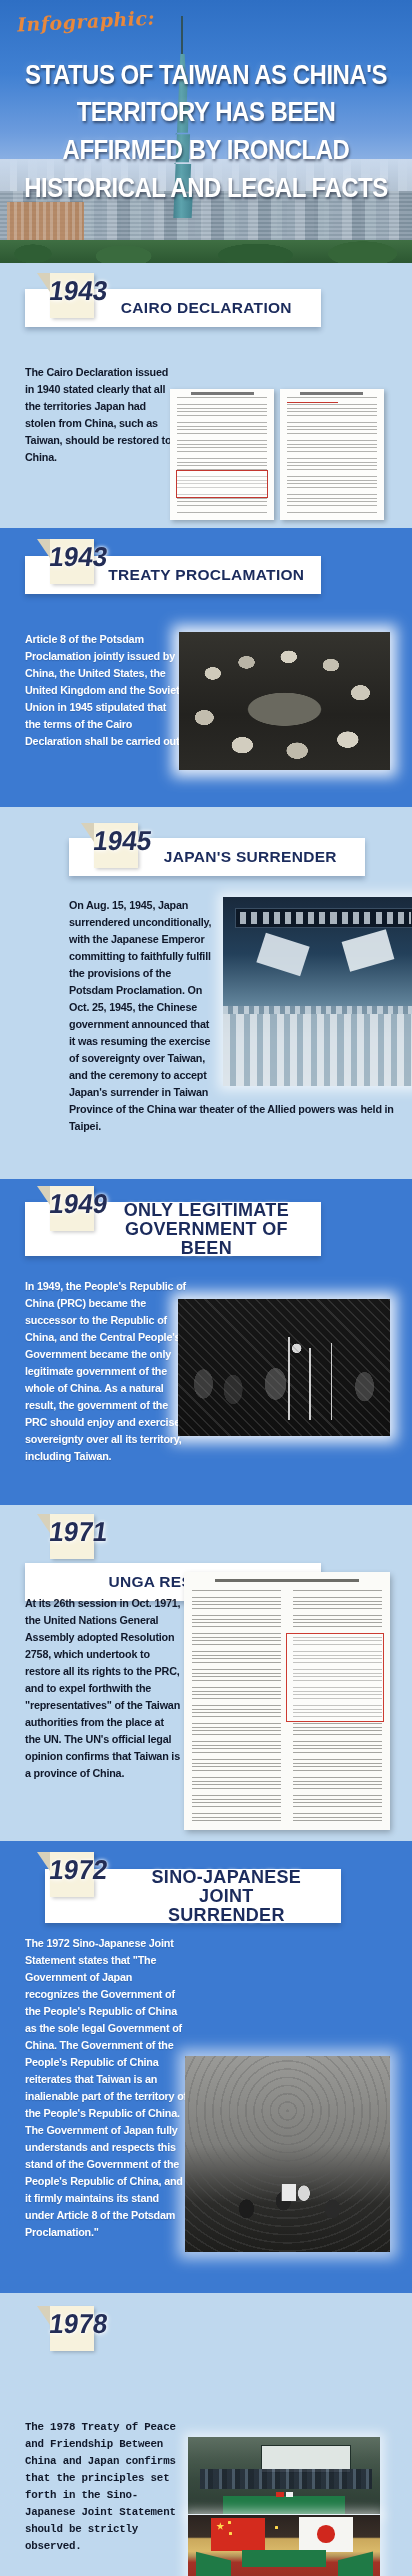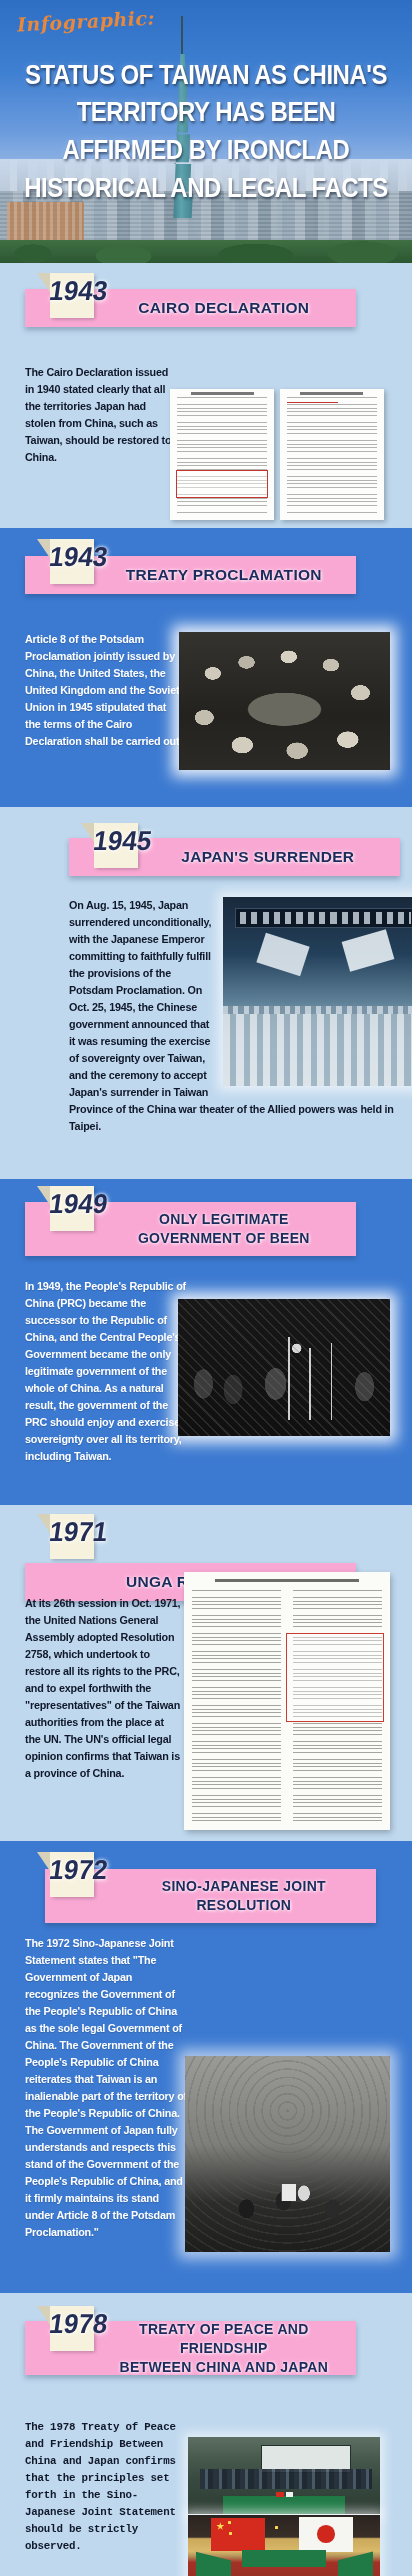--- a/index.html
+++ b/index.html
@@ -38,27 +38,27 @@
   .blue{background:#3c7ad1;}
   .s1{top:263px;height:265px;}
   .s2{top:528px;height:279px;}
   .s3{top:807px;height:372px;margin-left:44px;}
   .s4{top:1179px;height:327px;}
   .s5{top:1505px;height:335px;}
   .s6{top:1841px;height:452px;}
   .s7{top:2293px;height:337px;}
 
   
-  .band{position:absolute;left:25px;width:331px;height:38px;background:#f9a8d4;box-shadow:0 3.1px 5.2px rgba(30,50,80,.3);
+  .band{position:absolute;left:25px;width:296px;height:38px;background:#ffffff;box-shadow:0 3.1px 5.2px rgba(30,50,80,.3);
     display:flex;align-items:center;justify-content:center;padding-left:77px;padding-right:10.3px;box-sizing:border-box;}
   .band.two{height:54px;}
   .band-title{color:#1b2b5c;font-weight:bold;text-align:center;
     text-shadow:0 0 3.6px rgba(255,255,255,.9),1px 1px 3.1px rgba(255,255,255,.6);}
   .band .l1{display:block;font-size:15.5px;letter-spacing:0.3px;line-height:17.5px;}
-  .band.two .l1{font-size:14px;line-height:19px;}
+  .band.two .l1{font-size:18px;line-height:19px;}
   .card{position:absolute;left:50px;width:44px;height:45px;background:#f7f2dd;box-shadow:1.5px 2.1px 3.6px rgba(0,0,0,.22);z-index:2;}
   .card:before{content:"";position:absolute;left:-13px;top:0;width:0;height:0;
     border-right:13px solid #d8d1ba;border-bottom:19px solid transparent;}
   .year{position:absolute;left:47px;width:63px;z-index:3;text-align:center;font-size:26px;font-weight:bold;
     color:#232d56;transform:skewX(-8deg) scaleY(1.05);
     text-shadow:0 0 3.1px rgba(255,255,255,.95),1px 1px 5.2px rgba(255,255,255,.8);}
   .s1 .card{top:9.8px;} .s1 .band{top:26px;} .s1 .year{top:13px;}
   .s2 .card{top:11.3px;} .s2 .band{top:28px;} .s2 .year{top:14.4px;}
   .s3 .card{top:15.5px;} .s3 .band{top:31px;} .s3 .year{top:18.5px;}
   .s4 .card{top:6.7px;} .s4 .band{top:23px;} .s4 .year{top:9.8px;}
@@ -269,38 +269,32 @@
       <div class="colL"></div>
       <div class="colR"></div>
       <div class="redbox"></div>
     </div>
   </section>
 
   <section class="sec s6 blue">
     <div class="band two">
       <div class="band-title">
         <span class="l1">SINO-JAPANESE JOINT</span>
-        <span class="l1">RESOLUTION</span>
+        <span class="l1">SURRENDER</span>
       </div>
     </div>
     <div class="card"></div>
     <div class="year">1972</div>
     <p class="body">The 1972 Sino-Japanese Joint Statement states that "The Government of Japan recognizes the Government of the People's Republic of China as the sole legal Government of China. The Government of the People's Republic of China reiterates that Taiwan is an inalienable part of the territory of the People's Republic of China. The Government of Japan fully understands and respects this stand of the Government of the People's Republic of China, and it firmly maintains its stand under Article 8 of the Potsdam Proclamation."</p>
     <div class="imgbox photo-1972">
       <div class="flag"></div>
     </div>
   </section>
 
   <section class="sec s7 light">
-    <div class="band two">
-      <div class="band-title">
-        <span class="l1">TREATY OF PEACE AND FRIENDSHIP</span>
-        <span class="l1">BETWEEN CHINA AND JAPAN</span>
-      </div>
-    </div>
     <div class="card"></div>
     <div class="year">1978</div>
     <p class="body">The 1978 Treaty of Peace and Friendship Between China and Japan confirms that the principles set forth in the Sino-Japanese Joint Statement should be strictly observed.</p>
     <div class="imgbox photo-sign">
       <div class="painting"></div>
       <div class="row"></div>
       <div class="table"></div>
       <div class="flagCN"></div>
       <div class="flagJP"></div>
     </div>

